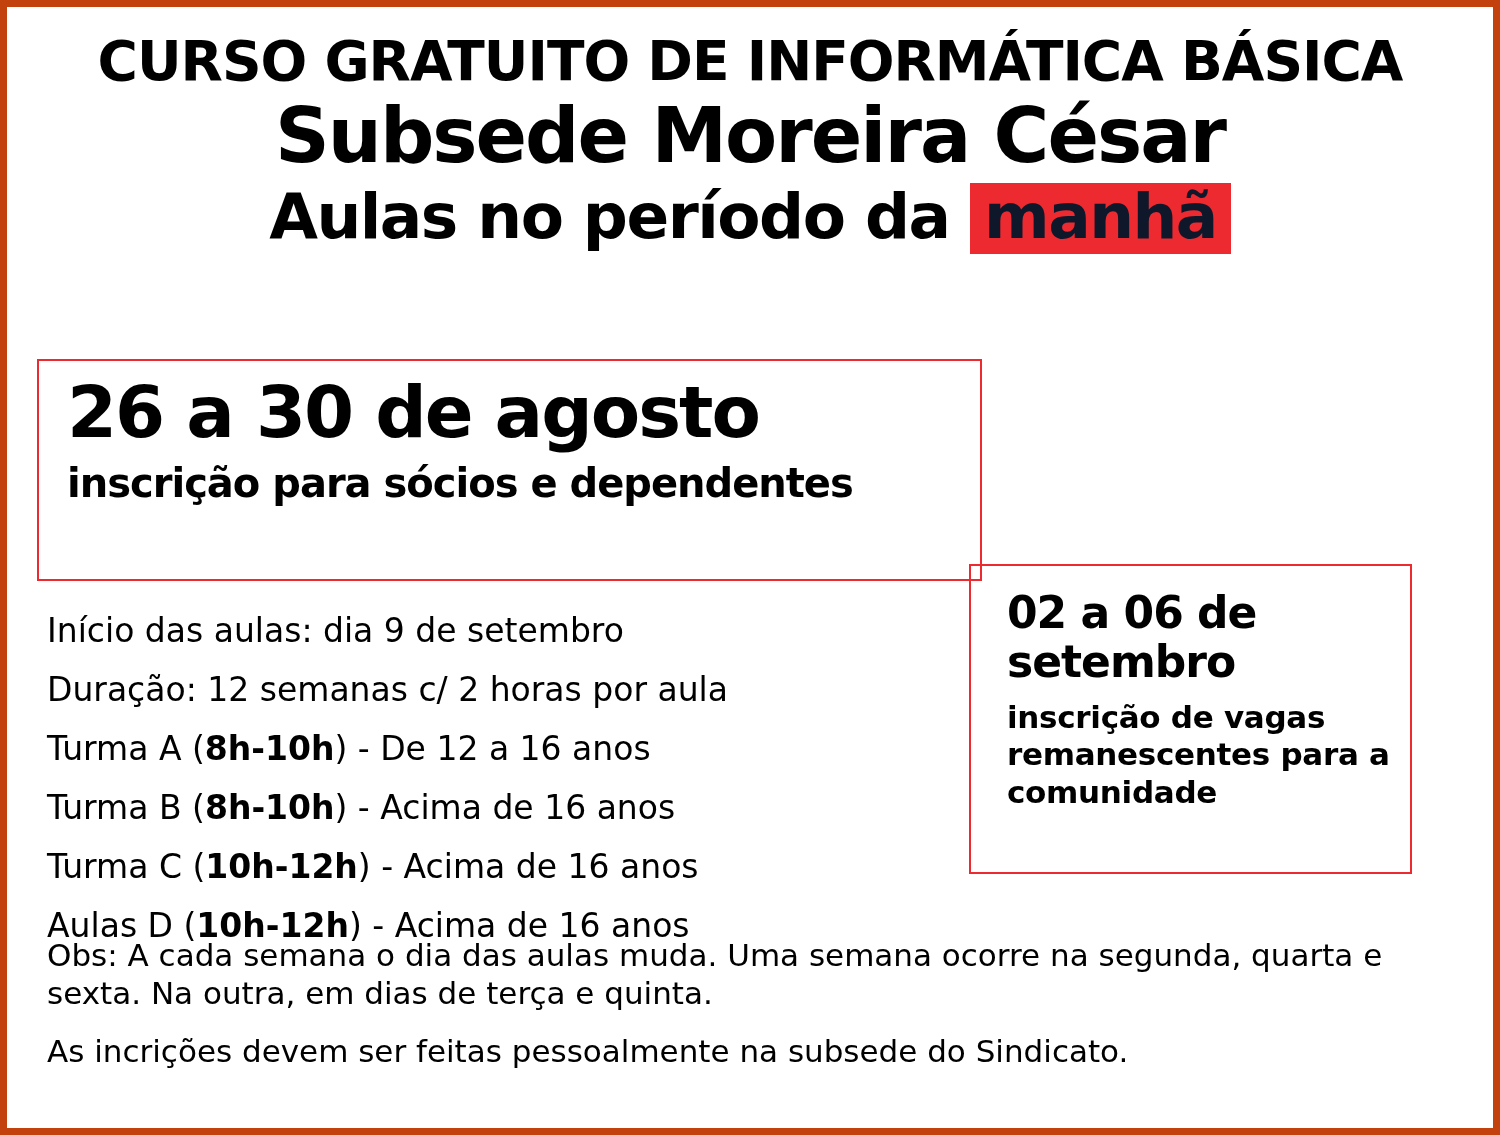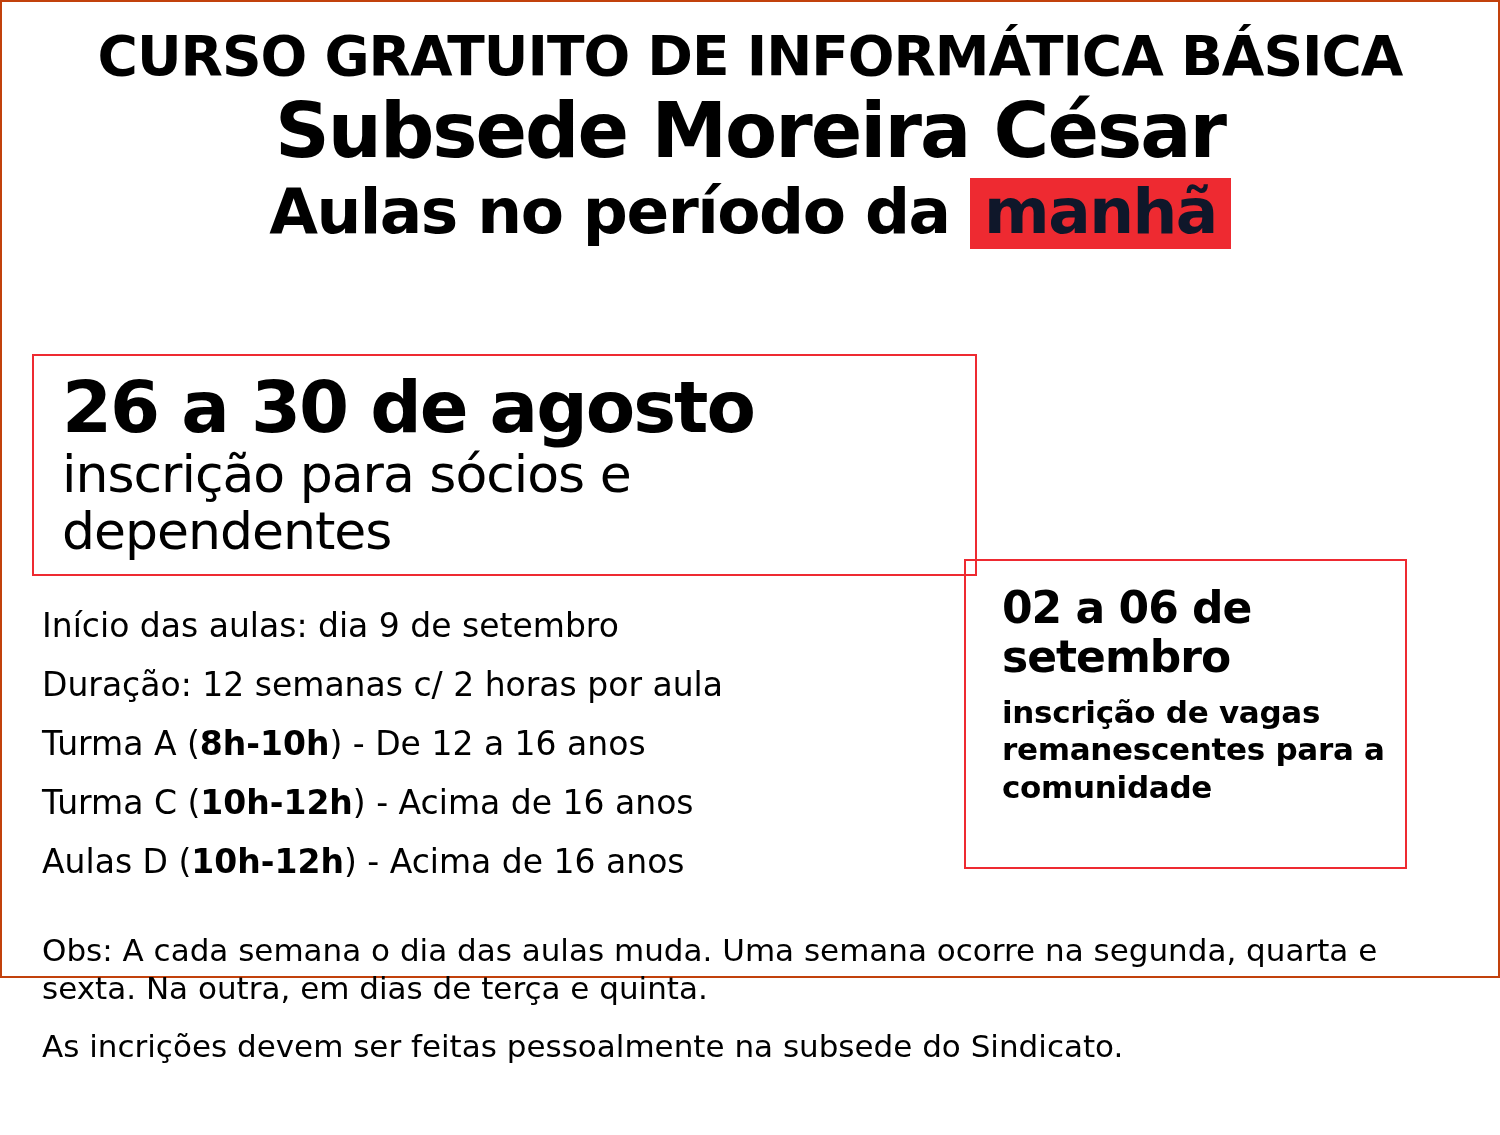--- a/index.html
+++ b/index.html
@@ -10,23 +10,23 @@
   body {
     width: 1500px;
     height: 1135px;
     font-family: "DejaVu Sans", sans-serif;
     color: #000000;
     overflow: hidden;
   }
   .poster {
     position: relative;
     width: 1500px;
-    height: 978px;
+    height: 1135px;
     box-sizing: border-box;
-    border: 2px solid #c2410c;
+    border: 7px solid #c2410c;
     background: #ffffff;
   }
 
   
   .headline {
     text-align: center;
     font-weight: bold;
     letter-spacing: -0.5px;
   }
   .headline-1 {
@@ -66,23 +66,24 @@
     border: 2px solid #ee2a31;
     padding: 14px 0 0 28px;
   }
   .date-box .big-date {
     font-size: 72px;
     font-weight: bold;
     letter-spacing: -2px;
     line-height: 1.05;
   }
   .date-box .sub-date {
-    font-size: 52px;
-    font-weight: normal;
+    font-size: 40px;
+    font-weight: bold;
     letter-spacing: -1px;
+    margin-top: 10px;
     line-height: 1.1;
   }
 
   
   .date-box-2 {
     position: absolute;
     left: 962px;
     top: 557px;
     width: 443px;
     height: 310px;
@@ -154,20 +155,23 @@
   </div>
 
   <div class="details">
     <div class="line">Início das aulas: dia 9 de setembro</div>
     <div class="line">Duração: 12 semanas c/ 2 horas por aula</div>
 
     <div class="line">
       <span>Turma A (</span><b>8h-10h</b><span>) - De 12 a 16 anos</span>
     </div>
     <div class="line">
+      <span>Turma B (</span><b>8h-10h</b><span>) - Acima de 16 anos</span>
+    </div>
+    <div class="line">
       <span>Turma C (</span><b>10h-12h</b><span>) - Acima de 16 anos</span>
     </div>
     <div class="line">
       <span>Aulas D (</span><b>10h-12h</b><span>) - Acima de 16 anos</span>
     </div>
   </div>
 
   <div class="notes">
     <div class="note">Obs: A cada semana o dia das aulas muda. Uma semana ocorre na segunda, quarta e sexta. Na outra, em dias de terça e quinta.</div>
     <div class="note">As incrições devem ser feitas pessoalmente na subsede do Sindicato.</div>

